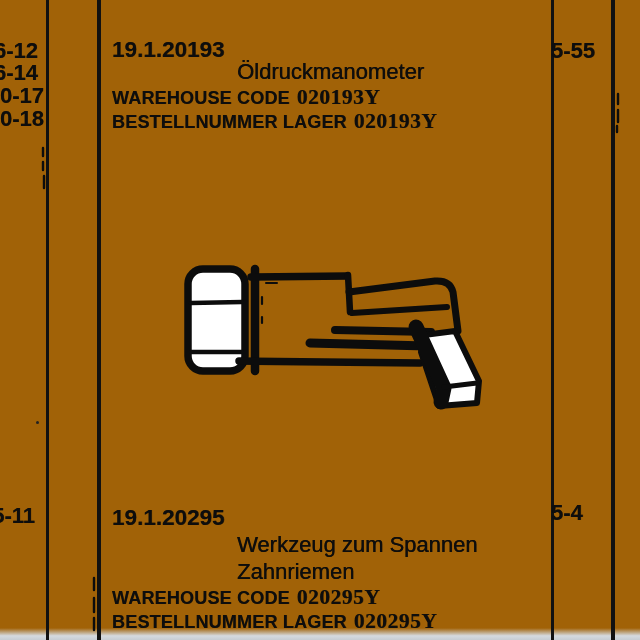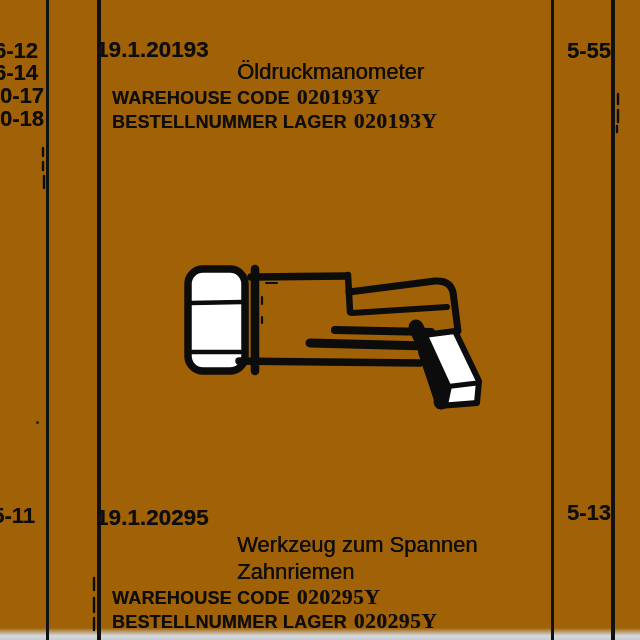--- a/index.html
+++ b/index.html
@@ -7,22 +7,22 @@
     position:relative;width:640px;height:640px;background:#a16207;overflow:hidden;
     font-family:"Liberation Sans","DejaVu Sans",sans-serif;color:#0d0d0d;
   }
   .ink{ text-shadow:0.35px 0.25px 0.5px rgba(0,0,0,0.55); }
   .rule{ position:absolute;top:0;bottom:0;background:#111; }
   .r1{ left:46px;width:3px; }
   .r2{ left:97px;width:4px; }
   .r3{ left:551px;width:3px; }
   .r4{ left:611px;width:4px; }
   .pref{ position:absolute;width:80px;text-align:right;font-size:22px;font-weight:700;line-height:1;white-space:nowrap; }
-  .rref{ position:absolute;left:551px;width:60px;text-align:right;font-size:22px;font-weight:700;line-height:1; }
-  .pn{ position:absolute;left:96px;font-size:22.5px;font-weight:700;line-height:1;white-space:nowrap; }
+  .rref{ position:absolute;left:551px;width:60px;text-align:left;font-size:22px;font-weight:700;line-height:1; }
+  .pn{ position:absolute;left:112px;font-size:22.5px;font-weight:700;line-height:1;white-space:nowrap; }
   .nm{ position:absolute;left:237px;font-size:22px;font-weight:400;line-height:1;white-space:nowrap;
        text-shadow:0.45px 0 0 rgba(13,13,13,.85), 0 0 0.6px rgba(0,0,0,.35); }
   .cl{ position:absolute;left:112px;font-size:21.5px;font-weight:700;line-height:1;white-space:nowrap; }
   .cl .lbl{ font-size:18px;letter-spacing:0.2px; }
   .cl .code{ margin-left:7px;letter-spacing:0.5px;font-family:Liberation Serif, serif; }
   .illustration{ position:absolute;left:0;top:0;width:640px;height:640px;pointer-events:none; }
   .scan-edge{ position:absolute;left:0;right:0;bottom:0;height:12px;
     background:linear-gradient(to bottom, rgba(205,211,216,0) 0%, #d5dadf 65%, #c6cdd3 100%); }
   .dot{ position:absolute;width:3px;height:3px;background:#222;border-radius:50%; }
 </style>
@@ -100,15 +100,15 @@
 
   <div class="pn ink" style="top:507px">19.1.20295</div>
   <div class="nm" style="top:561px">Zahnriemen</div>
   <div class="nm" style="top:534px">Werkzeug zum Spannen</div>
   <div class="cl ink" style="top:587px">
     <span class="lbl">WAREHOUSE CODE</span><span class="code">020295Y</span>
   </div>
   <div class="cl ink" style="top:611px">
     <span class="lbl">BESTELLNUMMER LAGER</span><span class="code">020295Y</span>
   </div>
-  <div class="rref ink" style="top:502px">5-13</div>
+  <div class="rref ink" style="top:502px">5-4</div>
 
 </div>
 
 </body></html>

